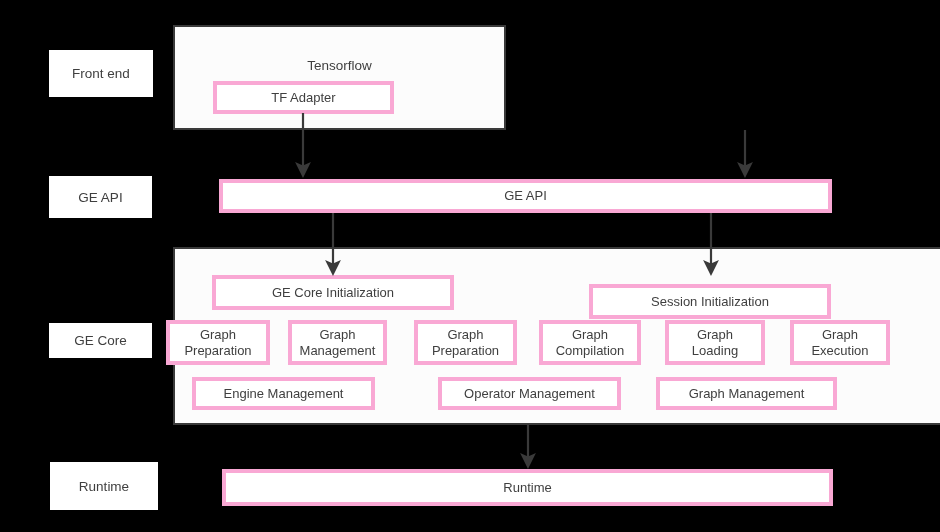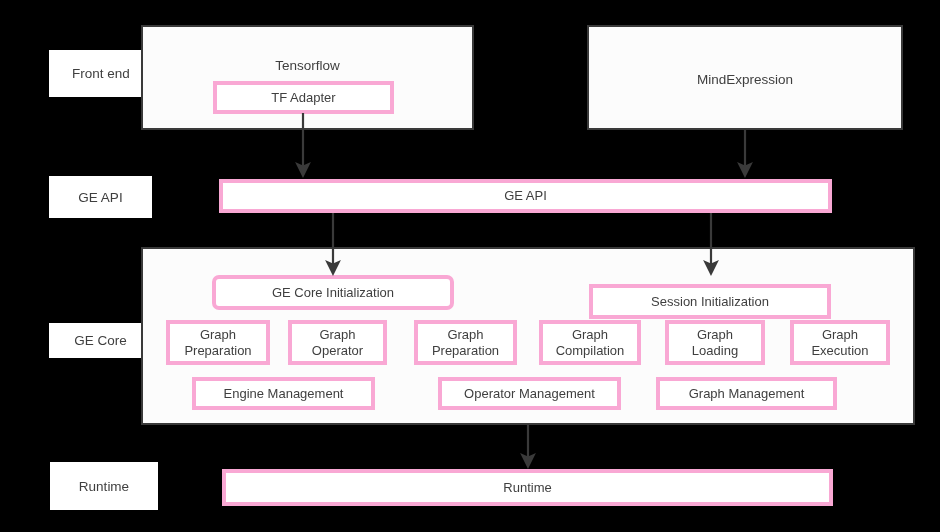--- a/index.html
+++ b/index.html
@@ -40,20 +40,21 @@
     text-align: center;
     font-size: 13.5px;
     margin-left: 24px;
   }
   
   .panel {
     position: absolute;
     box-sizing: border-box;
     background: #fcfcfc;
     border: 2px solid #3a3a3a;
+    margin-left: 32px;
   }
   .panel-title {
     position: absolute;
     left: 0;
     right: 0;
     text-align: center;
     color: #3f3f3f;
     font-size: 13.5px;
   }
   .sub-box { font-size: 13px; }
@@ -82,39 +83,36 @@
 
   <div class="stage-label" style="left:25px; top:323px; width:103px; height:35px;">GE Core</div>
 
   <div class="stage-label" style="left:26px; top:462px; width:108px; height:48px;">Runtime</div>
 
   <div class="panel" style="left:141px; top:25px; width:333px; height:105px;">
     <div class="panel-title" style="top:31px;">Tensorflow</div>
   </div>
   <div class="box sub-box" style="left:213px; top:81px; width:181px; height:33px;">TF Adapter</div>
 
-  <div class="panel" style="left:587px; top:25px; width:316px; height:105px;">
-    <div class="panel-title" style="top:45px;">MindExpression</div>
-  </div>
 
   <div class="box api-box" style="left:219px; top:179px; width:613px; height:34px;">GE API</div>
 
   <div class="panel" style="left:141px; top:247px; width:774px; height:178px;"></div>
 
-  <div class="box sub-box" style="left:212px; top:275px; width:242px; height:35px;border-radius:7px;">GE Core Initialization</div>
+  <div class="box sub-box" style="left:212px; top:275px; width:242px; height:35px;">GE Core Initialization</div>
 
   <div class="box sub-box" style="left:589px; top:275px; width:242px; height:35px;margin-top:9px;">Session Initialization</div>
 
   <div class="box small-box" style="left:166px; top:320px; width:104px; height:45px; flex-direction:column;">
     <span>Graph</span>
     <span>Preparation</span>
   </div>
   <div class="box small-box" style="left:288px; top:320px; width:99px; height:45px; flex-direction:column;">
     <span>Graph</span>
-    <span>Operator</span>
+    <span>Management</span>
   </div>
   <div class="box small-box" style="left:414px; top:320px; width:103px; height:45px; flex-direction:column;">
     <span>Graph</span>
     <span>Preparation</span>
   </div>
   <div class="box small-box" style="left:539px; top:320px; width:102px; height:45px; flex-direction:column;">
     <span>Graph</span>
     <span>Compilation</span>
   </div>
   <div class="box small-box" style="left:665px; top:320px; width:100px; height:45px; flex-direction:column;">

